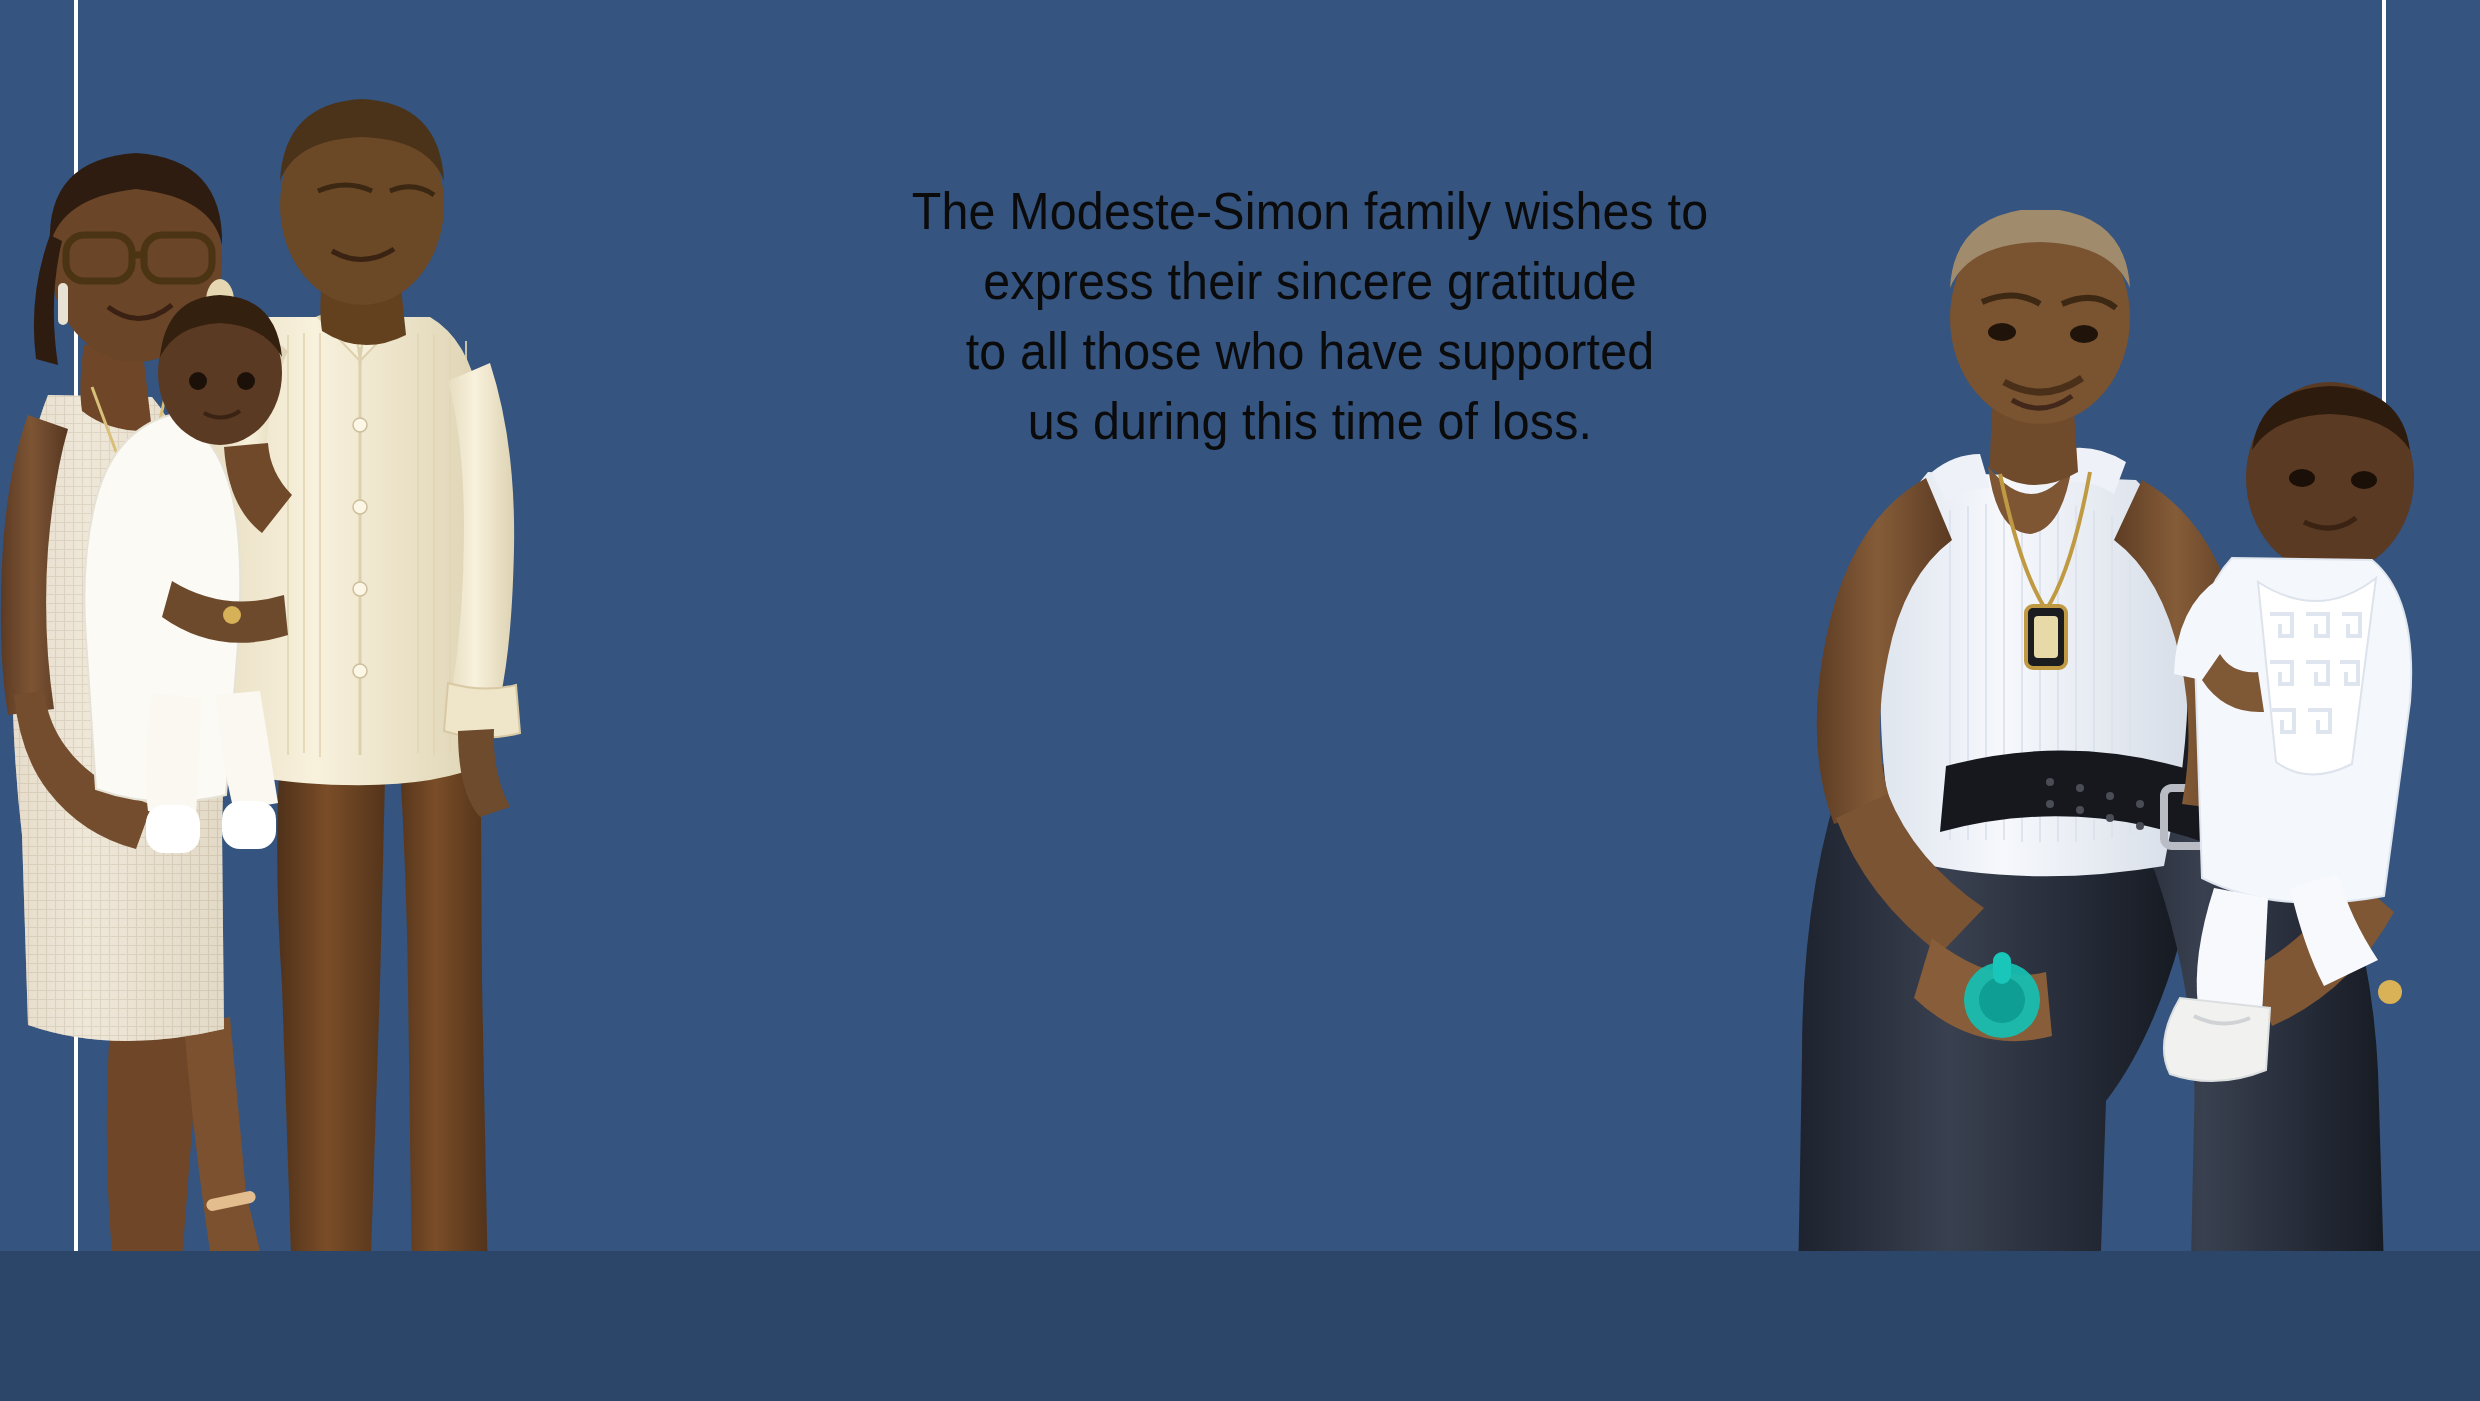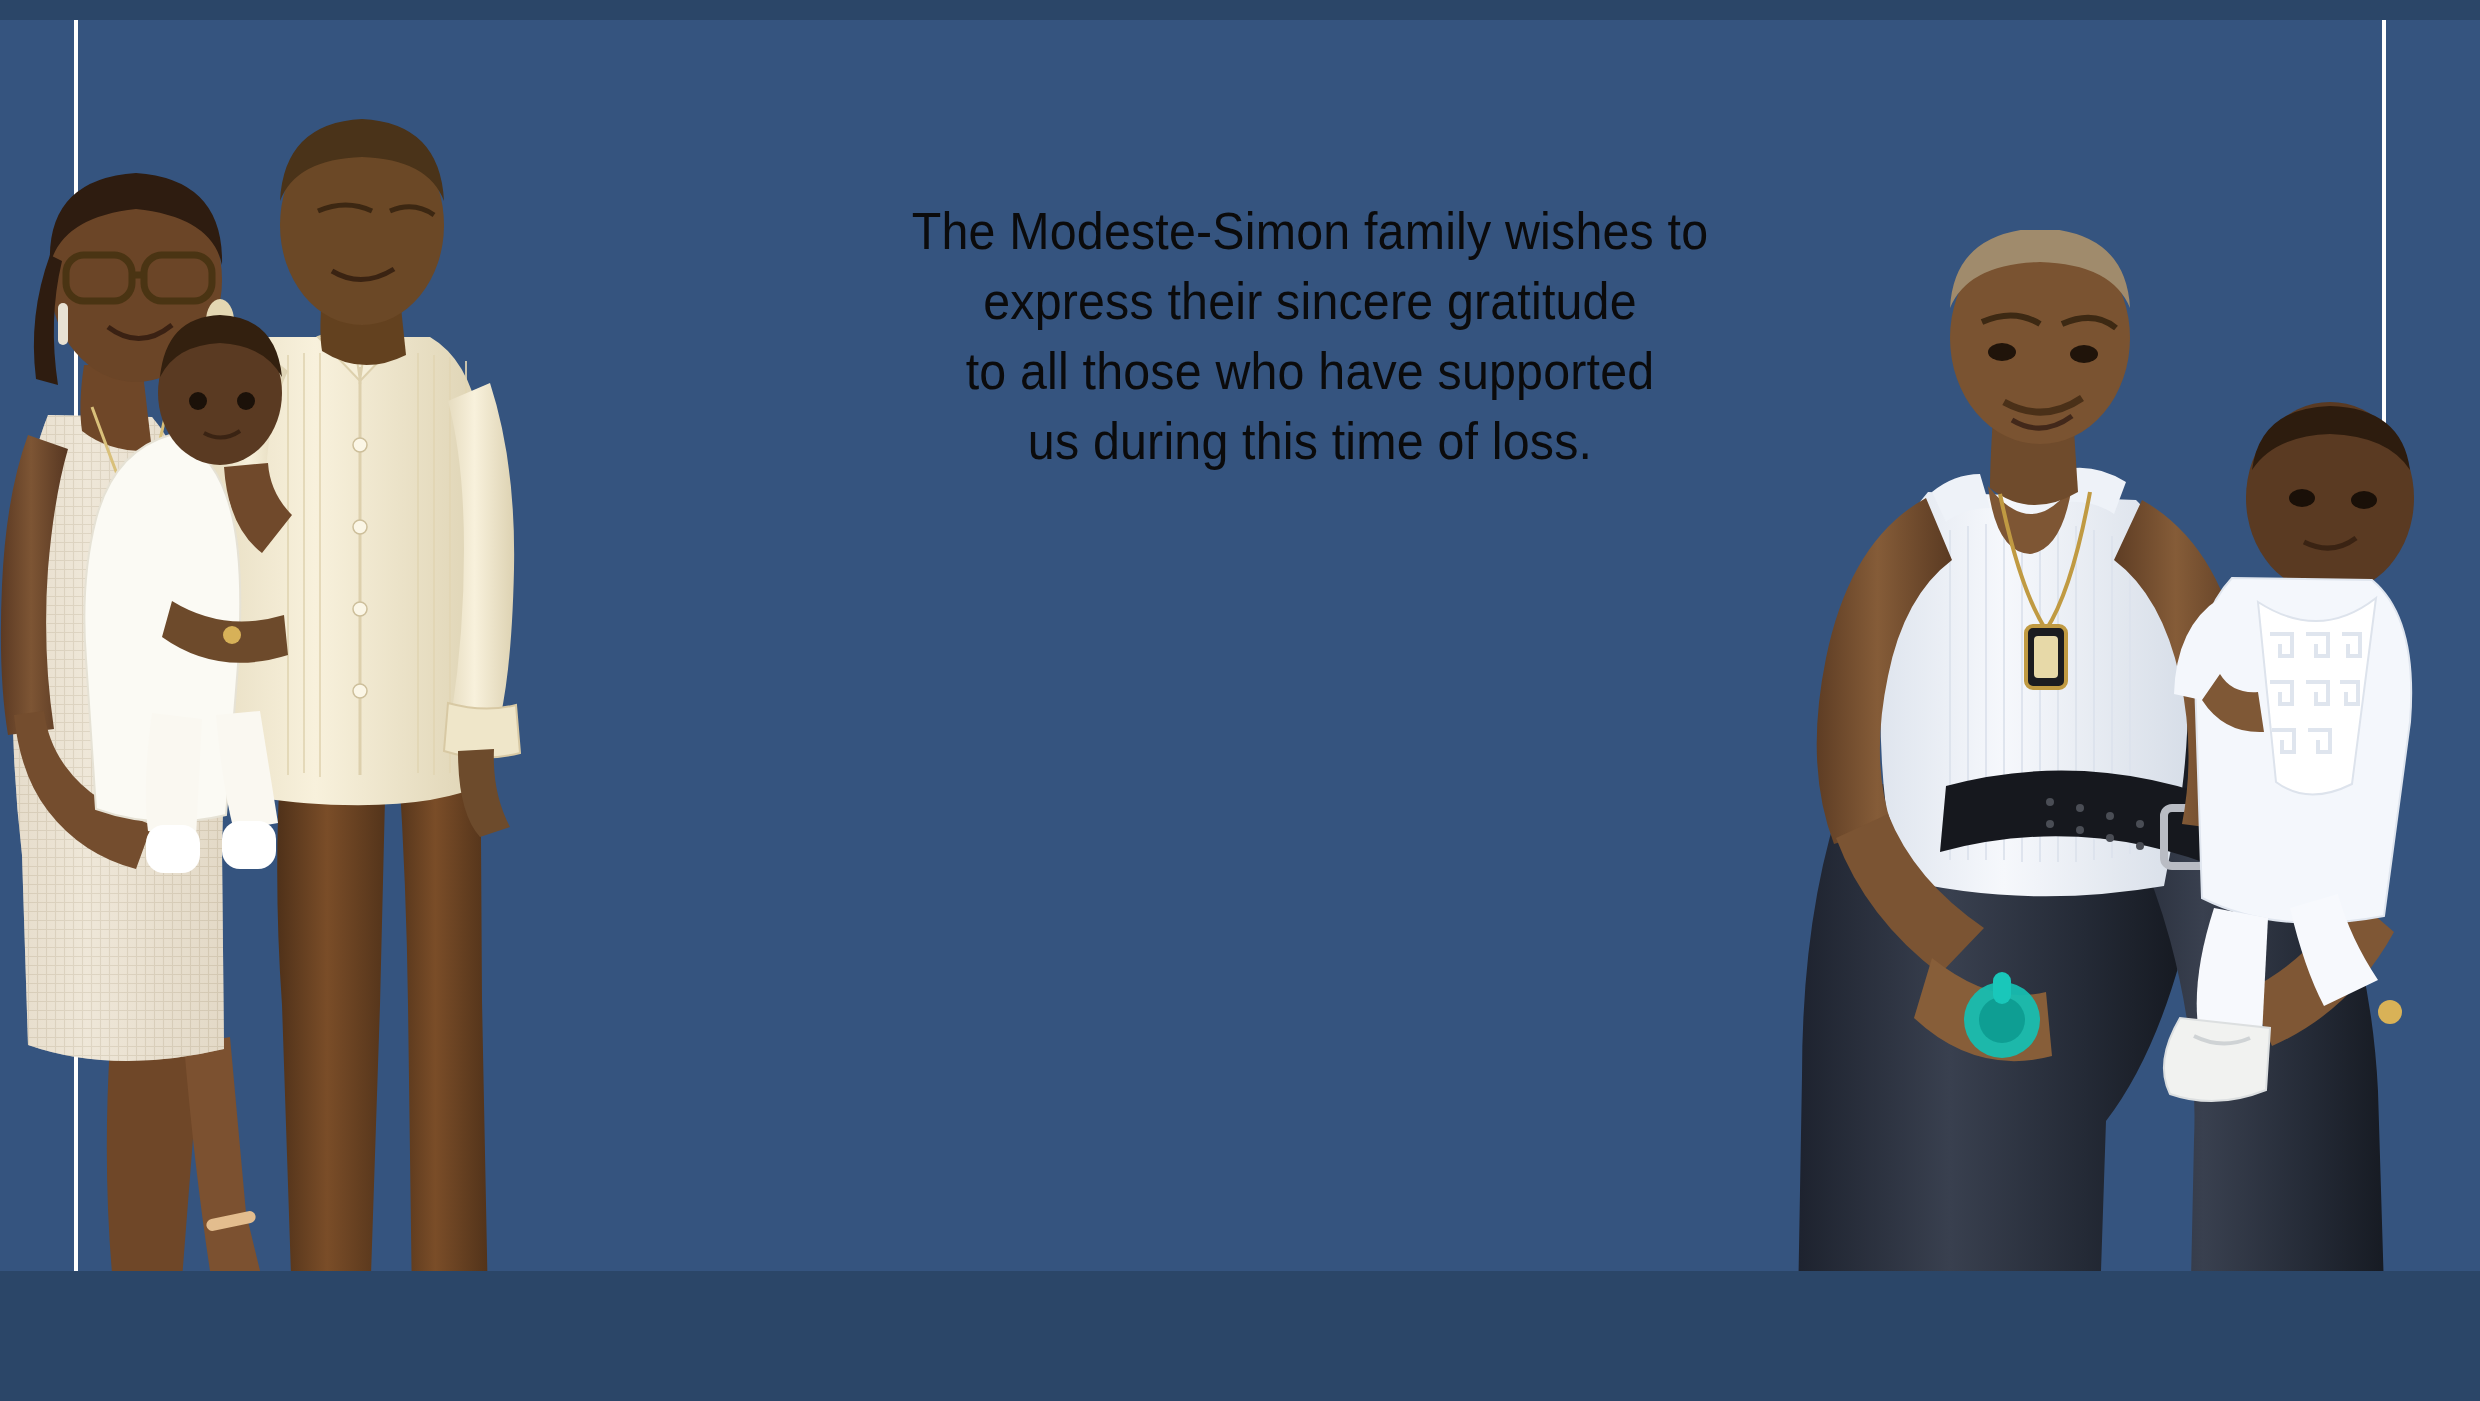--- a/index.html
+++ b/index.html
@@ -6,21 +6,20 @@
     margin: 0;
     padding: 0;
     background: #2b4668;
   }
   #slide {
     position: relative;
     width: 2480px;
     height: 1251px;
     overflow: hidden;
     font-family: "Liberation Sans", sans-serif;
-    margin-top: 20px;
   }
   .bg {
     position: absolute;
     inset: 0;
     background: #35547f;
   }
 
   
   .frame-line { position: absolute; background: #ffffff; }
   .frame-left   { left: 74px;  top: 0;     width: 4px;  height: 1275px; }

